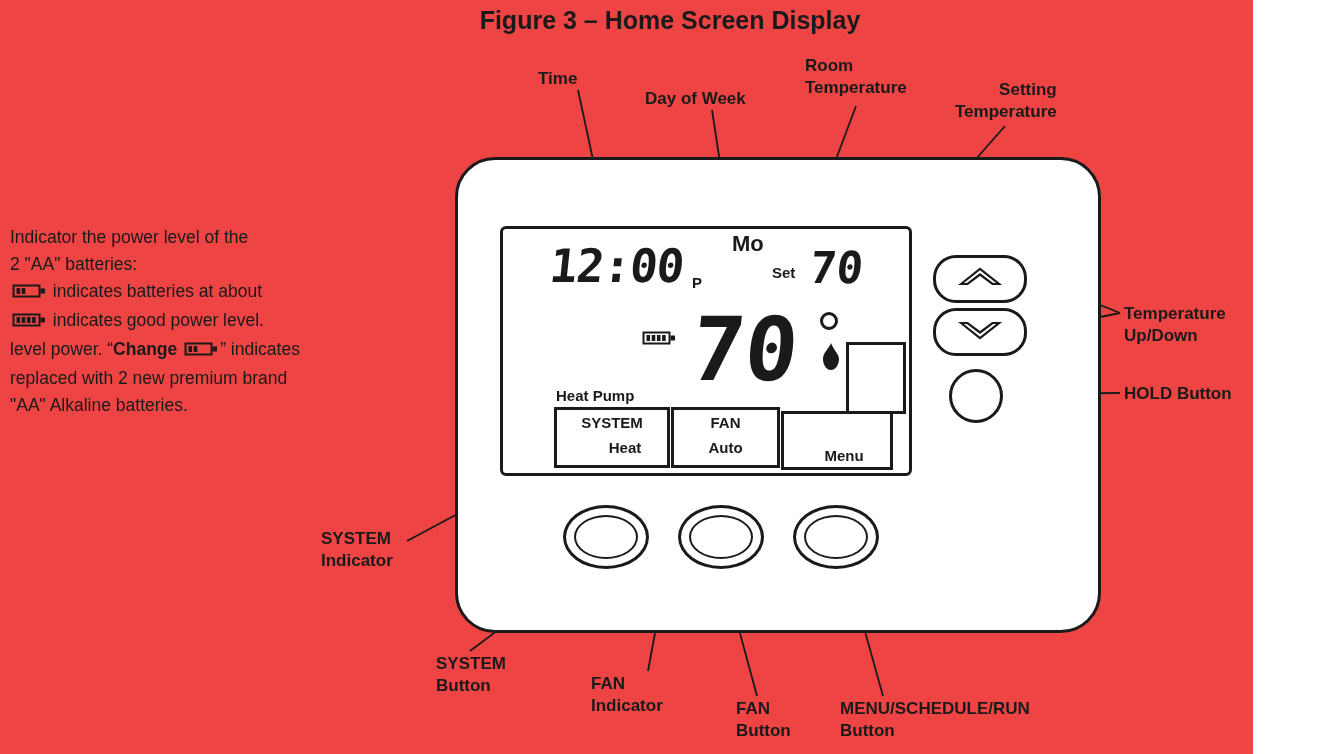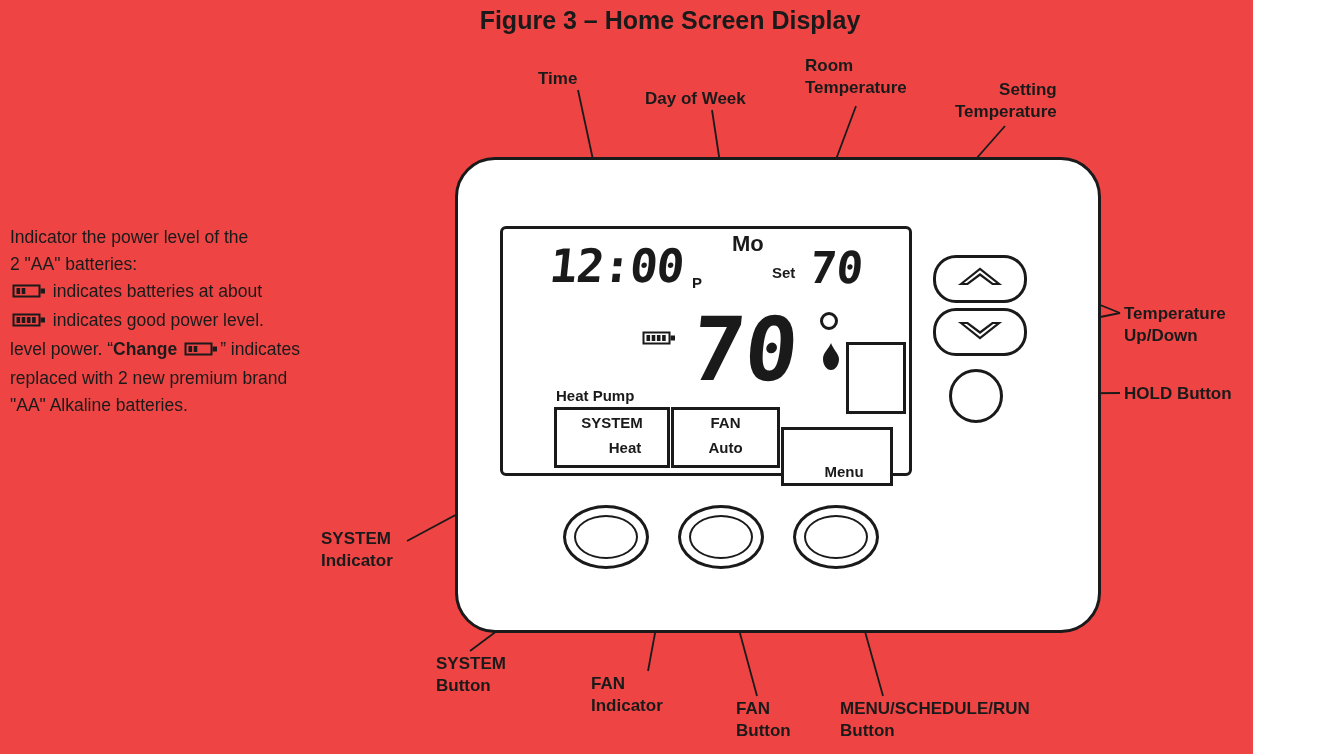--- a/index.html
+++ b/index.html
@@ -68,21 +68,21 @@
   }
   #heat-pump-label { left: 556px; top: 387px; font-size: 15px; font-weight: bold; }
   .lcd-box {
     border: 3px solid #1a1a1a; background: #ffffff;
     display: flex; flex-direction: column; align-items: center;
     font-size: 15px; font-weight: bold;
   }
   #system-indicator-box { left: 554px; top: 407px; width: 110px; height: 55px; }
   #fan-indicator-box    { left: 671px; top: 407px; width: 103px; height: 55px; }
   #menu-indicator-box   { left: 781px; top: 411px; width: 106px; height: 53px;
-                          justify-content: flex-end; margin-top: 16px; }
+                          justify-content: flex-end; }
   .box-top-label { margin-top: 4px; }
   .box-mode-label { margin-top: 8px; margin-left: 26px; }
   #fan-indicator-box .box-mode-label { margin-left: 0; }
   #menu-indicator-box .box-top-label { margin: 0 0 3px 14px; }
 
   
   .pill-button {
     width: 88px; height: 42px;
     border: 3px solid #1a1a1a; border-radius: 23px;
     background: #ffffff;

